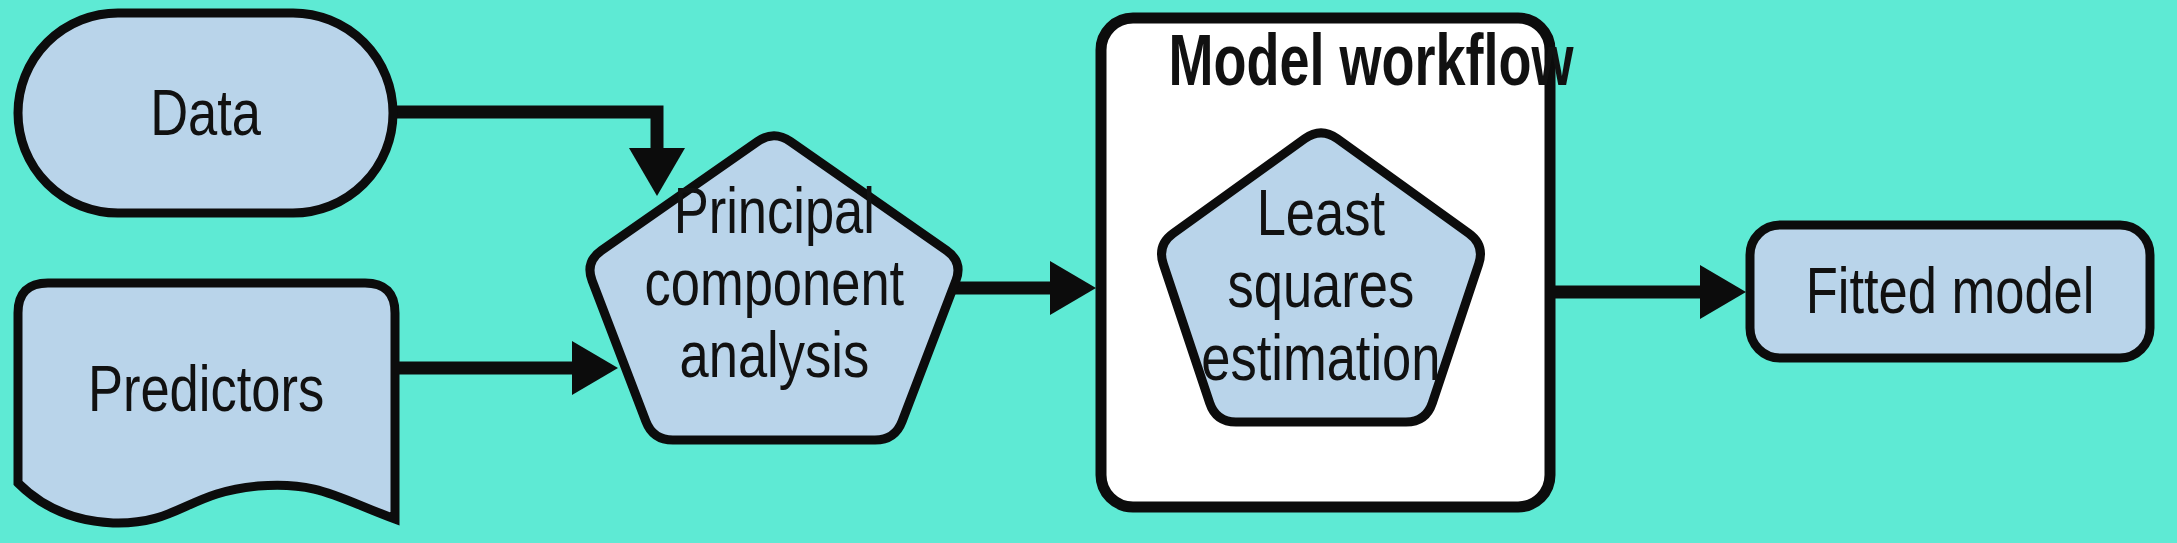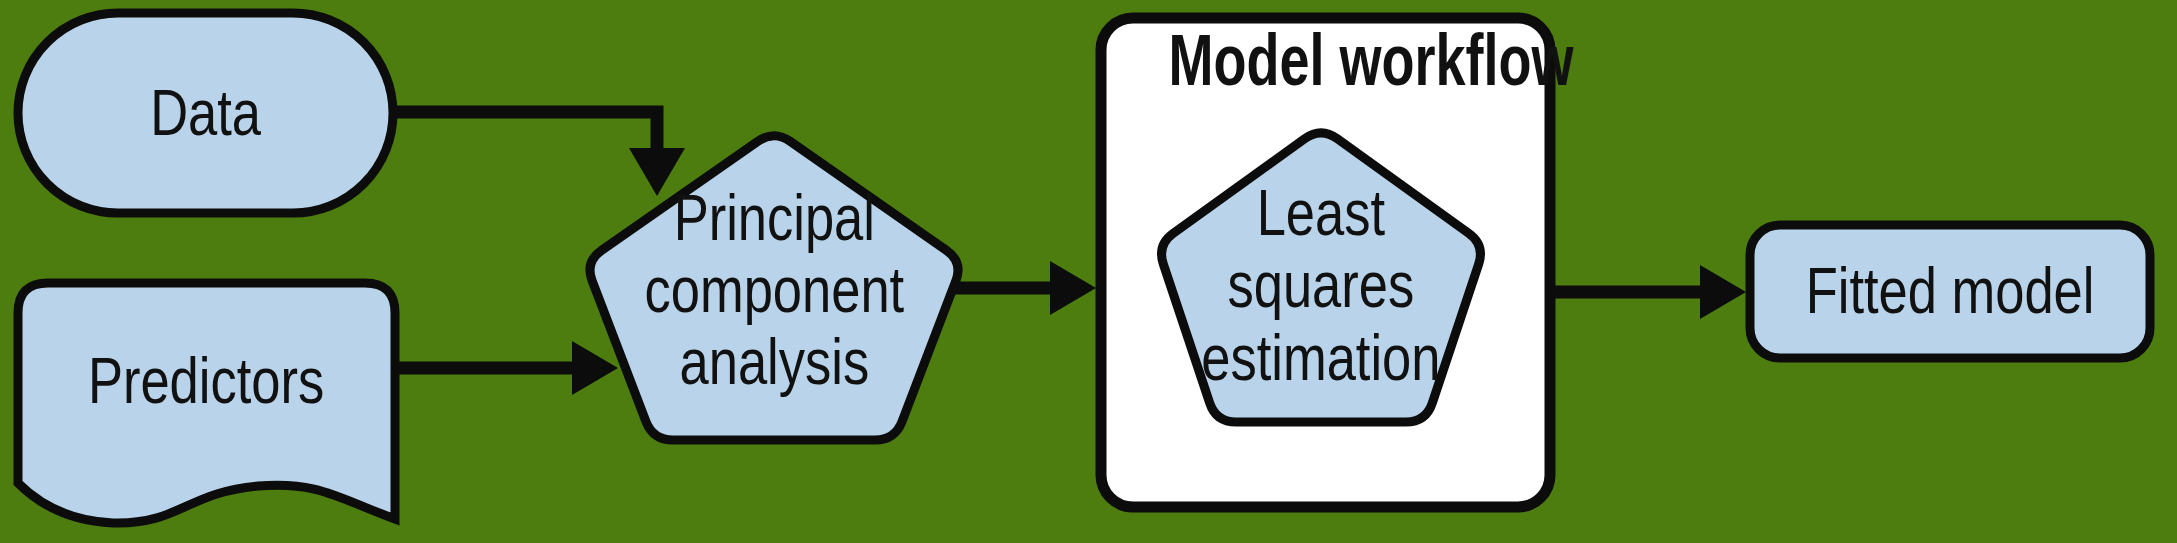--- a/index.html
+++ b/index.html
@@ -1,20 +1,20 @@
 <!DOCTYPE html>
 <html><head>
 <meta charset="utf-8">
 <style>
   html, body { margin: 0; padding: 0; background: #ffffff; }
   .canvas {
     position: relative;
     width: 2177px;
     height: 543px;
-    background: #4d7c0f;
+    background: #5eead4;
     overflow: hidden;
     font-family: "Liberation Sans", sans-serif;
   }
   .canvas svg { position: absolute; left: 0; top: 0; }
 
   .shape-fill   { fill: #b9d4ea; stroke: #0c0c0c; stroke-width: 9px; }
   .box-outline  { fill: #ffffff; stroke: #0c0c0c; stroke-width: 11px; }
   .edge-line    { fill: none; stroke: #0c0c0c; stroke-width: 13px; stroke-linejoin: miter; }
   .edge-head    { fill: #0c0c0c; stroke: none; }
 
@@ -103,25 +103,25 @@
              L 1304.8 138.7 Q 1321 127 1337.2 138.7
              Z"></path>
 
     <rect class="shape-fill" x="1750" y="225" width="400" height="133" rx="30" ry="30"></rect>
   </svg>
 
   <div class="label" style="left:18px; top:13px; width:375px; height:200px;">
     <span class="inner">Data</span>
   </div>
 
-  <div class="label" style="left:18px; top:270px; width:377px; height:222px;">
+  <div class="label" style="left:18px; top:278px; width:377px; height:222px;">
     <span class="inner">Predictors</span>
   </div>
 
-  <div class="label" style="left:585px; top:123px; width:378px; height:310px; padding-top:24px;">
+  <div class="label" style="left:585px; top:116px; width:378px; height:310px; padding-top:24px;">
     <span class="inner">Principal
 component
 analysis</span>
   </div>
 
   <div class="box-title">
     <span class="inner">Model workflow</span>
   </div>
 
   <div class="label" style="left:1750px; top:225px; width:400px; height:133px;">

